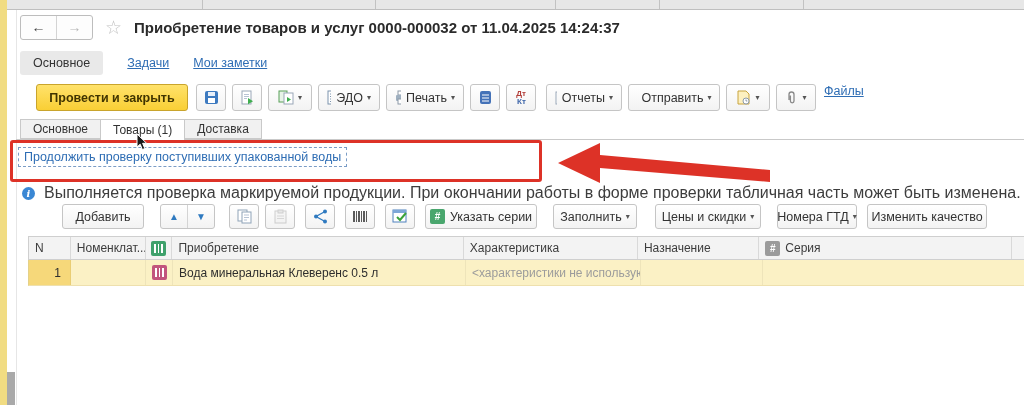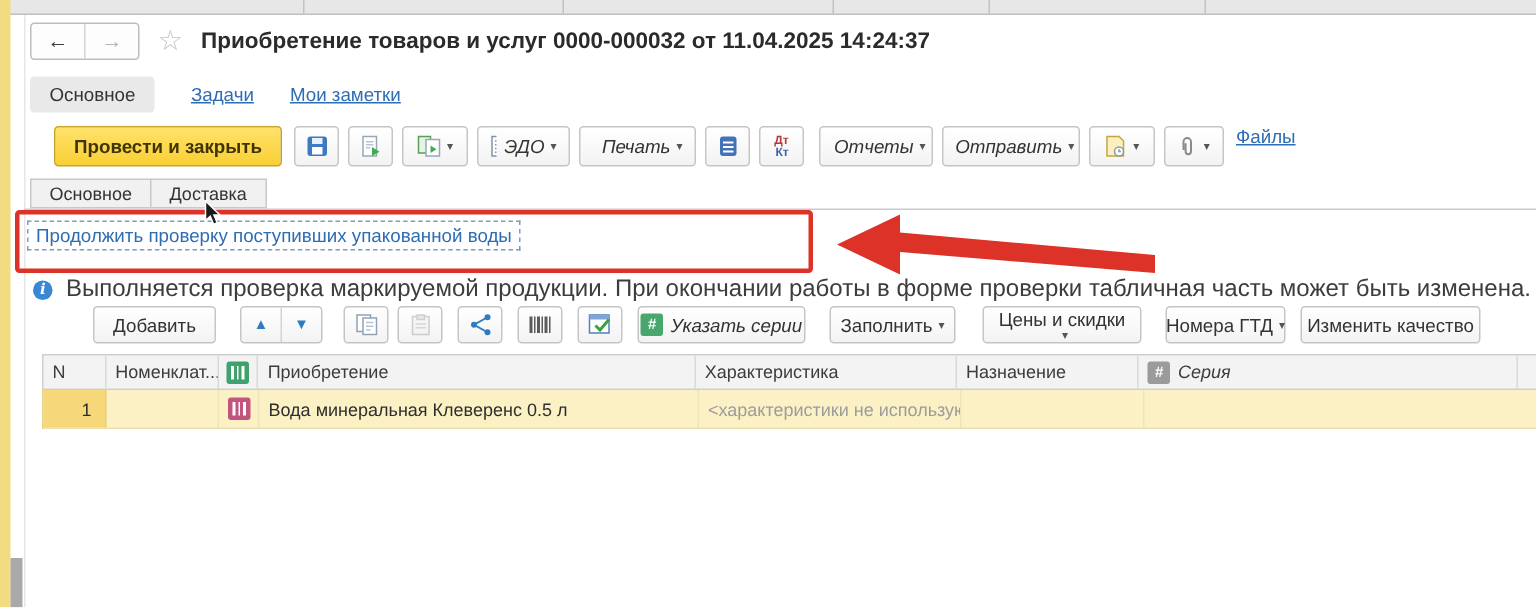--- a/index.html
+++ b/index.html
@@ -30,23 +30,23 @@
   .navlink{margin-left:24px;color:#2e6db4;text-decoration:underline;font-size:12.5px;cursor:pointer;}
 
   
   #toolbar{position:absolute;left:20px;top:84px;height:29px;display:flex;align-items:flex-start;padding-left:16px;}
   .btn{display:inline-flex;align-items:center;justify-content:center;height:27px;box-sizing:border-box;
        background:linear-gradient(#ffffff,#f3f3f3);border:1px solid #c5c5c5;border-radius:3px;
        font-size:12.5px;color:#333;padding:0 8px;white-space:nowrap;}
   .ibtn{width:30px;padding:0;}
   .submit{background:linear-gradient(#ffe26b,#f9cf35);border:1px solid #c9a42c;font-weight:bold;color:#403400;width:152px;}
   .caret{font-size:8px;color:#555;margin-left:4px;line-height:1;}
-  .blabel{margin-left:5px;font-style:italic;}
+  .blabel{margin-left:5px;}
   .ml6{margin-left:6px;}.ml8{margin-left:8px;}.ml10{margin-left:10px;}
-  .ml14{margin-left:14px;}.ml16{margin-left:16px;}.ml18{margin-left:18px;flex-direction:column;}
+  .ml14{margin-left:14px;}.ml16{margin-left:16px;}.ml18{margin-left:18px;}
   .dtkt{display:flex;flex-direction:column;line-height:1;font-size:8px;font-weight:bold;}
   .dtkt .dt{color:#b23c38;align-self:flex-start;}
   .dtkt .kt{color:#3c64a8;align-self:flex-end;}
 
   
   #doctabs{position:absolute;left:20px;top:119px;display:flex;align-items:flex-start;z-index:3;}
   .dtab{height:20px;box-sizing:border-box;border:1px solid #c9c9c9;background:#f1f1f1;display:flex;align-items:center;
         padding:0 12px;font-size:12px;color:#333;margin-right:-1px;}
   .dtab.active{height:22px;background:#fff;border-bottom:1px solid #fff;z-index:4;}
   .tabline{position:absolute;left:16px;top:139px;width:1008px;height:1px;background:#c9c9c9;}
@@ -226,20 +226,21 @@
         </svg>
       <span class="caret">▾</span>
     </div>
 
     <div class="navlink ml6" style="margin-left:8px">Файлы</div>
   </div>
 
   <div class="tabline"></div>
   <div id="doctabs">
     <div class="dtab">Основное</div>
+    <div class="dtab active">Товары (1)</div>
     <div class="dtab">Доставка</div>
   </div>
 
   <div class="annot-rect"></div>
   <a class="marklink">Продолжить проверку поступивших упакованной воды</a>
 
   <svg class="annot-arrow" width="230" height="52">
     <polygon points="10,24 52,4 52,16 222,31 222,43 52,29 52,44" fill="#dd3227"></polygon>
   </svg>
 

